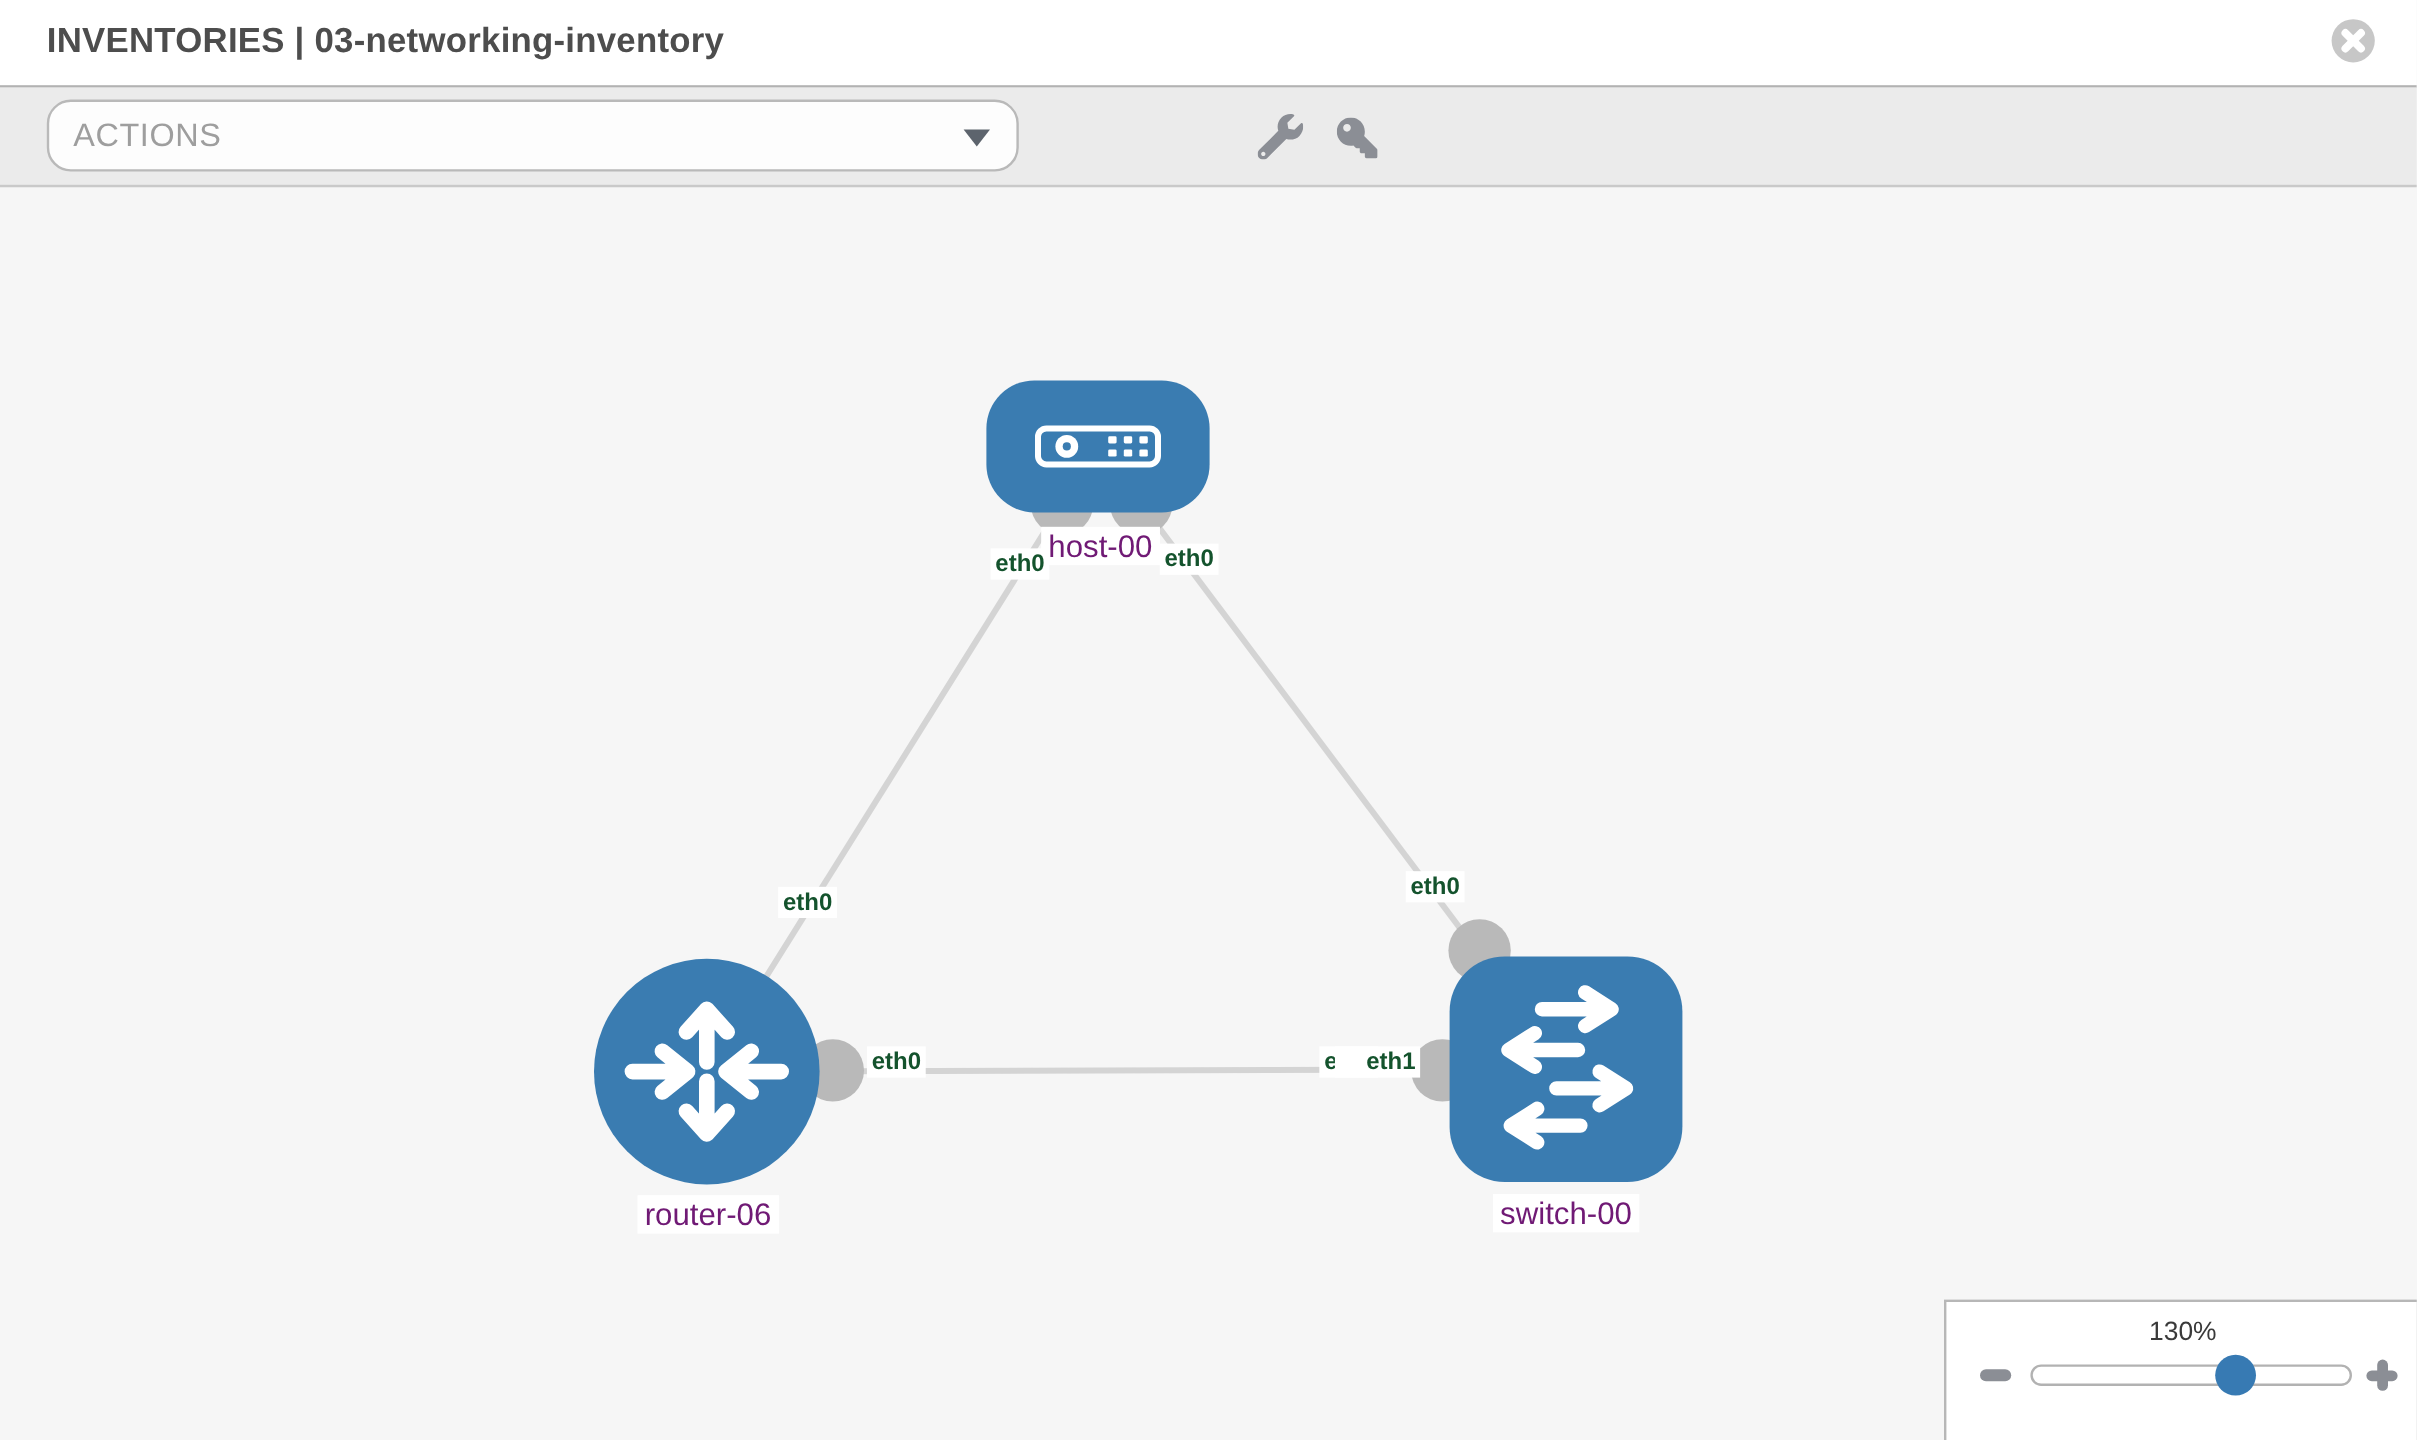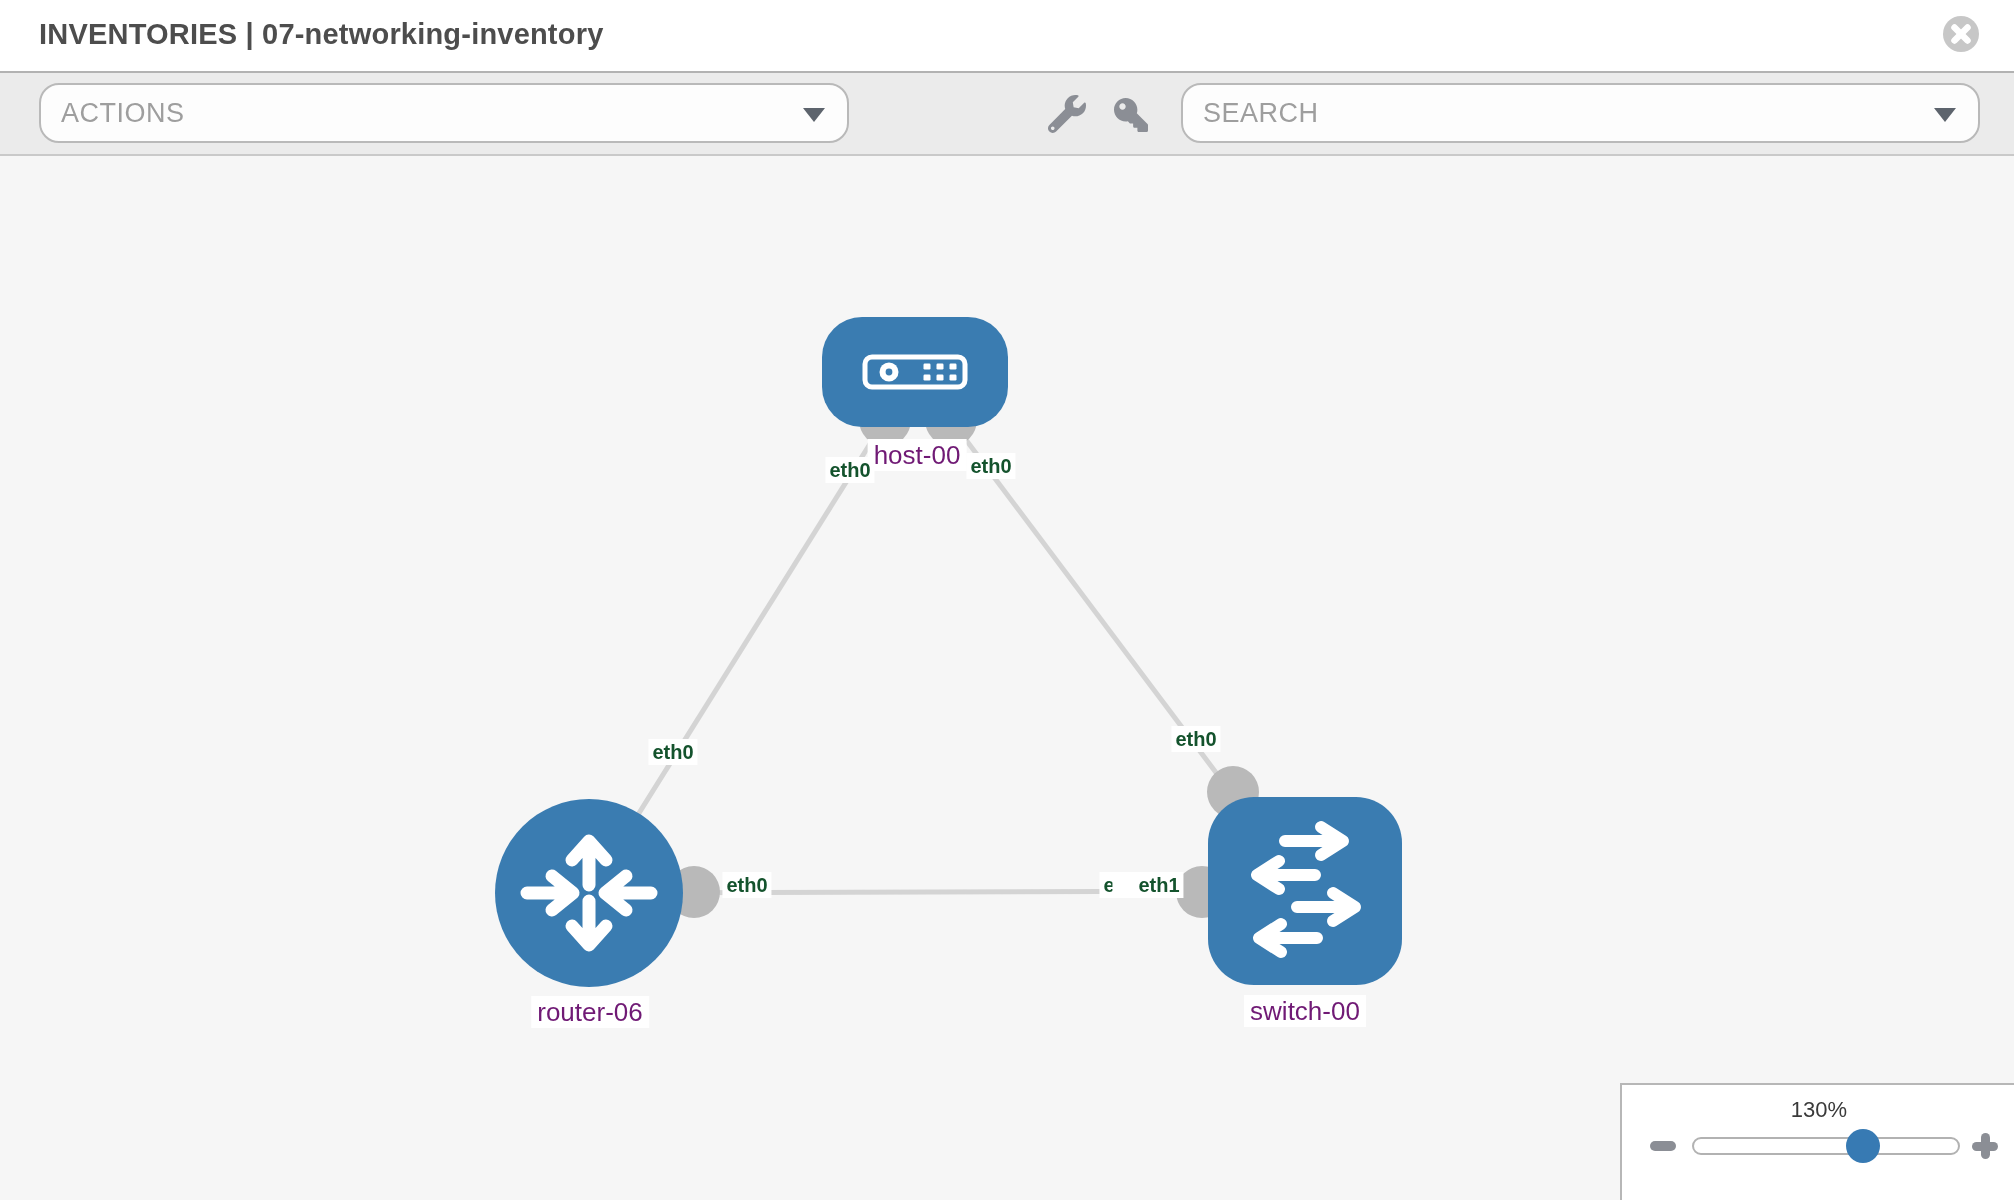--- a/index.html
+++ b/index.html
@@ -97,21 +97,21 @@
     <div class="iface-label" style="left: 850px; top: 470px;">eth0</div>
     <div class="iface-label" style="left: 991px; top: 466px;">eth0</div>
     <div class="iface-label" style="left: 673px; top: 752px;">eth0</div>
     <div class="iface-label" style="left: 1196px; top: 739px;">eth0</div>
     <div class="iface-label" style="left: 747px; top: 885px;">eth0</div>
     <div class="iface-label" style="left: 1124px; top: 885px;">eth0</div>
     <div class="iface-label" style="left: 1148px; top: 885px; padding-left: 26px;">eth1</div>
   </div>
 
 <div class="header">
-  <span class="title">INVENTORIES | 07-networking-inventory</span>
+  <span class="title">INVENTORIES | 03-networking-inventory</span>
   <button class="close-btn" aria-label="close">
     <svg width="36" height="36" viewBox="0 0 36 36">
       <line x1="11.5" y1="11.5" x2="24.5" y2="24.5" stroke="#ffffff" stroke-width="6.5" stroke-linecap="round"></line>
       <line x1="24.5" y1="11.5" x2="11.5" y2="24.5" stroke="#ffffff" stroke-width="6.5" stroke-linecap="round"></line>
     </svg>
   </button>
 </div>
 
 <div class="toolbar">
   <div class="dropdown dd-actions">
@@ -123,24 +123,20 @@
       <path fill="#8b8e95" d="M507.73 109.1c-2.24-9.03-13.54-12.09-20.12-5.51l-74.36 74.36-67.88-11.31-11.31-67.88 74.36-74.36c6.62-6.62 3.43-17.9-5.66-20.16-47.38-11.74-99.55.91-136.58 37.93-39.64 39.64-50.55 97.1-34.05 147.2L18.74 402.76c-24.99 24.99-24.99 65.51 0 90.5 24.99 24.99 65.51 24.99 90.5 0l213.21-213.21c50.12 16.71 107.47 5.68 147.37-34.22 37.07-37.07 49.7-89.32 37.91-136.73zM64 472c-13.25 0-24-10.75-24-24 0-13.26 10.75-24 24-24s24 10.74 24 24c0 13.25-10.75 24-24 24z"></path>
     </svg>
   </button>
   <button class="tool-btn tb-key" aria-label="key">
     <svg width="34" height="34" viewBox="0 0 512 512">
       <g transform="scale(-1,1) translate(-512,0)">
         <path fill="#8b8e95" d="M512 176.001C512 273.203 433.202 352 336 352c-11.22 0-22.19-1.062-32.827-3.069l-24.012 27.014A23.999 23.999 0 0 1 261.223 384H224v40c0 13.255-10.745 24-24 24h-40v40c0 13.255-10.745 24-24 24H24c-13.255 0-24-10.745-24-24v-78.059c0-6.365 2.529-12.47 7.029-16.971l161.802-161.802C163.108 213.814 160 195.271 160 176 160 78.798 238.797.001 335.999 0 433.488-.001 512 78.511 512 176.001zM336 128c0 26.51 21.49 48 48 48s48-21.49 48-48-21.49-48-48-48-48 21.49-48 48z"></path>
       </g>
     </svg>
   </button>
-  <div class="dropdown dd-search">
-    <span class="dd-label">SEARCH</span>
-    <span class="caret"></span>
-  </div>
 </div>
 
 <div class="zoom-panel">
   <div class="zoom-value">130%</div>
   <div class="zoom-row">
     <button class="zoom-minus" aria-label="zoom out"></button>
     <div class="zoom-track">
       <div class="zoom-thumb" style="left: 152px;"></div>
     </div>
     <button class="zoom-plus" aria-label="zoom in">

